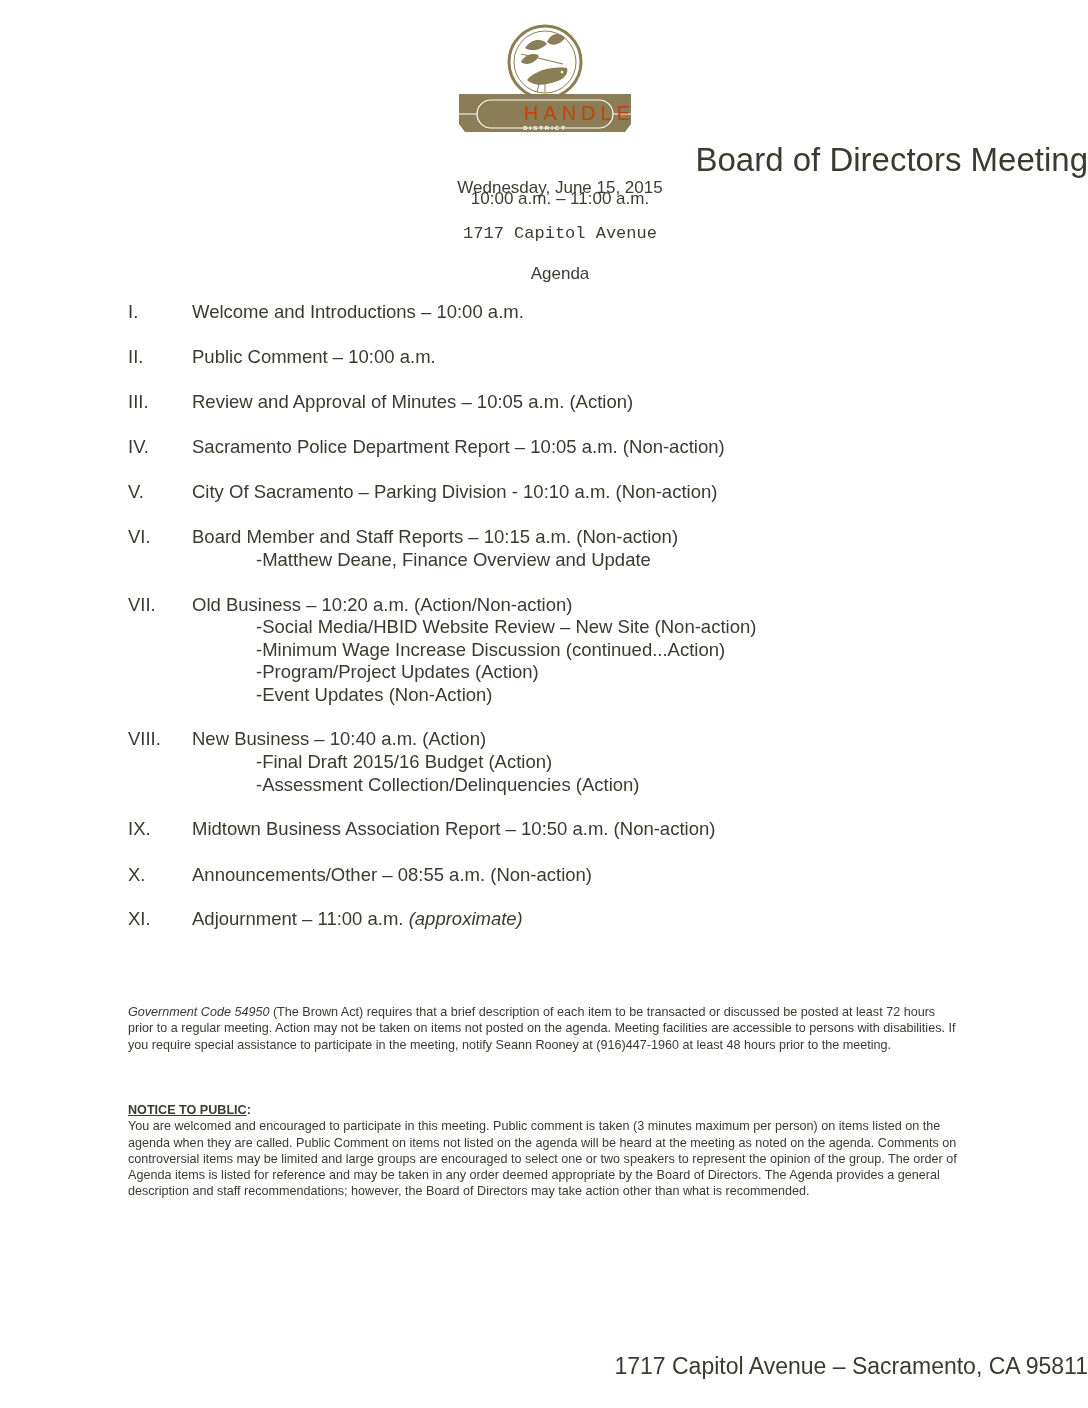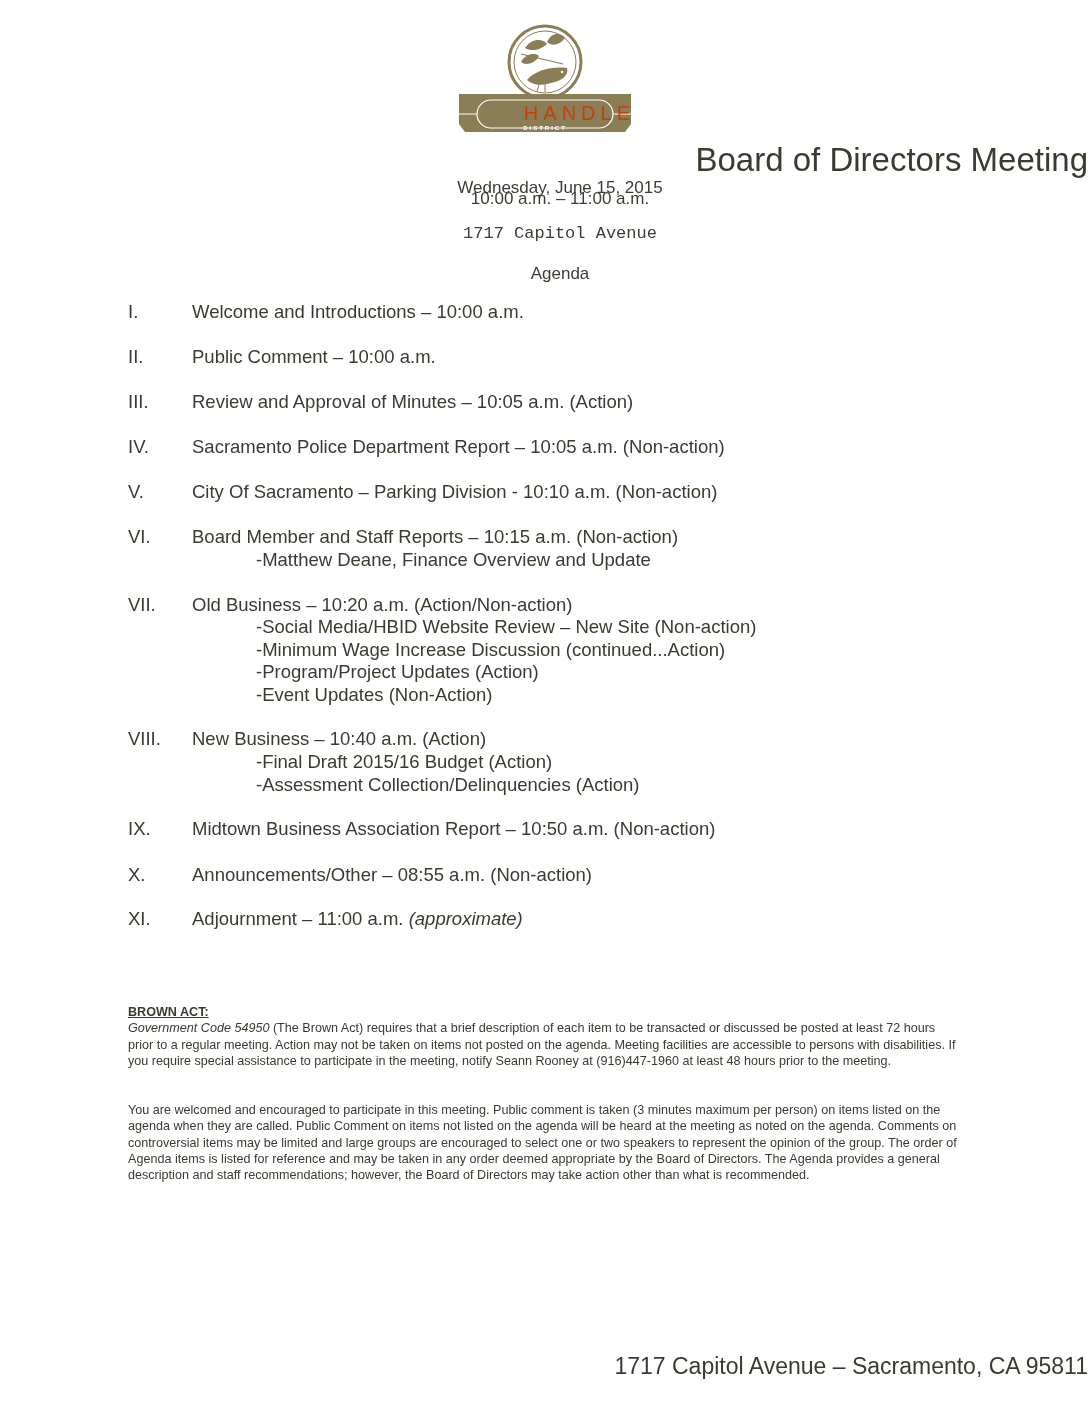--- a/index.html
+++ b/index.html
@@ -130,21 +130,21 @@
     <span class="num">X.</span>
     <span class="text">Announcements/Other – 08:55 a.m. (Non-action)</span>
   </div>
   <div class="item" style="top:907px;">
     <span class="num">XI.</span>
     <span class="text"><span>Adjournment – 11:00 a.m.</span> <span class="italic">(approximate)</span></span>
   </div>
 </div>
 
 <div class="fine" style="top:1004px;">
-  <p><span class="heading">BROWN ACT:</span></p>
   <p><span class="italic">Government Code 54950</span><span> (The Brown Act) requires that a brief description of each item to be transacted or discussed be posted at least 72 hours prior to a regular meeting.  Action may not be taken on items not posted on the agenda.  Meeting facilities are accessible to persons with disabilities.  If you require special assistance to participate in the meeting, notify Seann Rooney at (916)447-1960 at least 48 hours prior to the meeting.</span></p>
 </div>
 
 <div class="fine" style="top:1102px;">
+  <p><span class="heading">NOTICE TO PUBLIC</span><span style="font-weight:bold;">:</span></p>
   <p>You are welcomed and encouraged to participate in this meeting.  Public comment is taken (3 minutes maximum per person) on items listed on the agenda when they are called.  Public Comment on items not listed on the agenda will be heard at the meeting as noted on the agenda. Comments on controversial items may be limited and large groups are encouraged to select one or two speakers to represent the opinion of the group. The order of Agenda items is listed for reference and may be taken in any order deemed appropriate by the Board of Directors. The Agenda provides a general description and staff recommendations; however, the Board of Directors may take action other than what is recommended.</p>
 </div>
 
 <div class="footer">1717 Capitol Avenue – Sacramento, CA  95811</div>
 
 </body></html>

